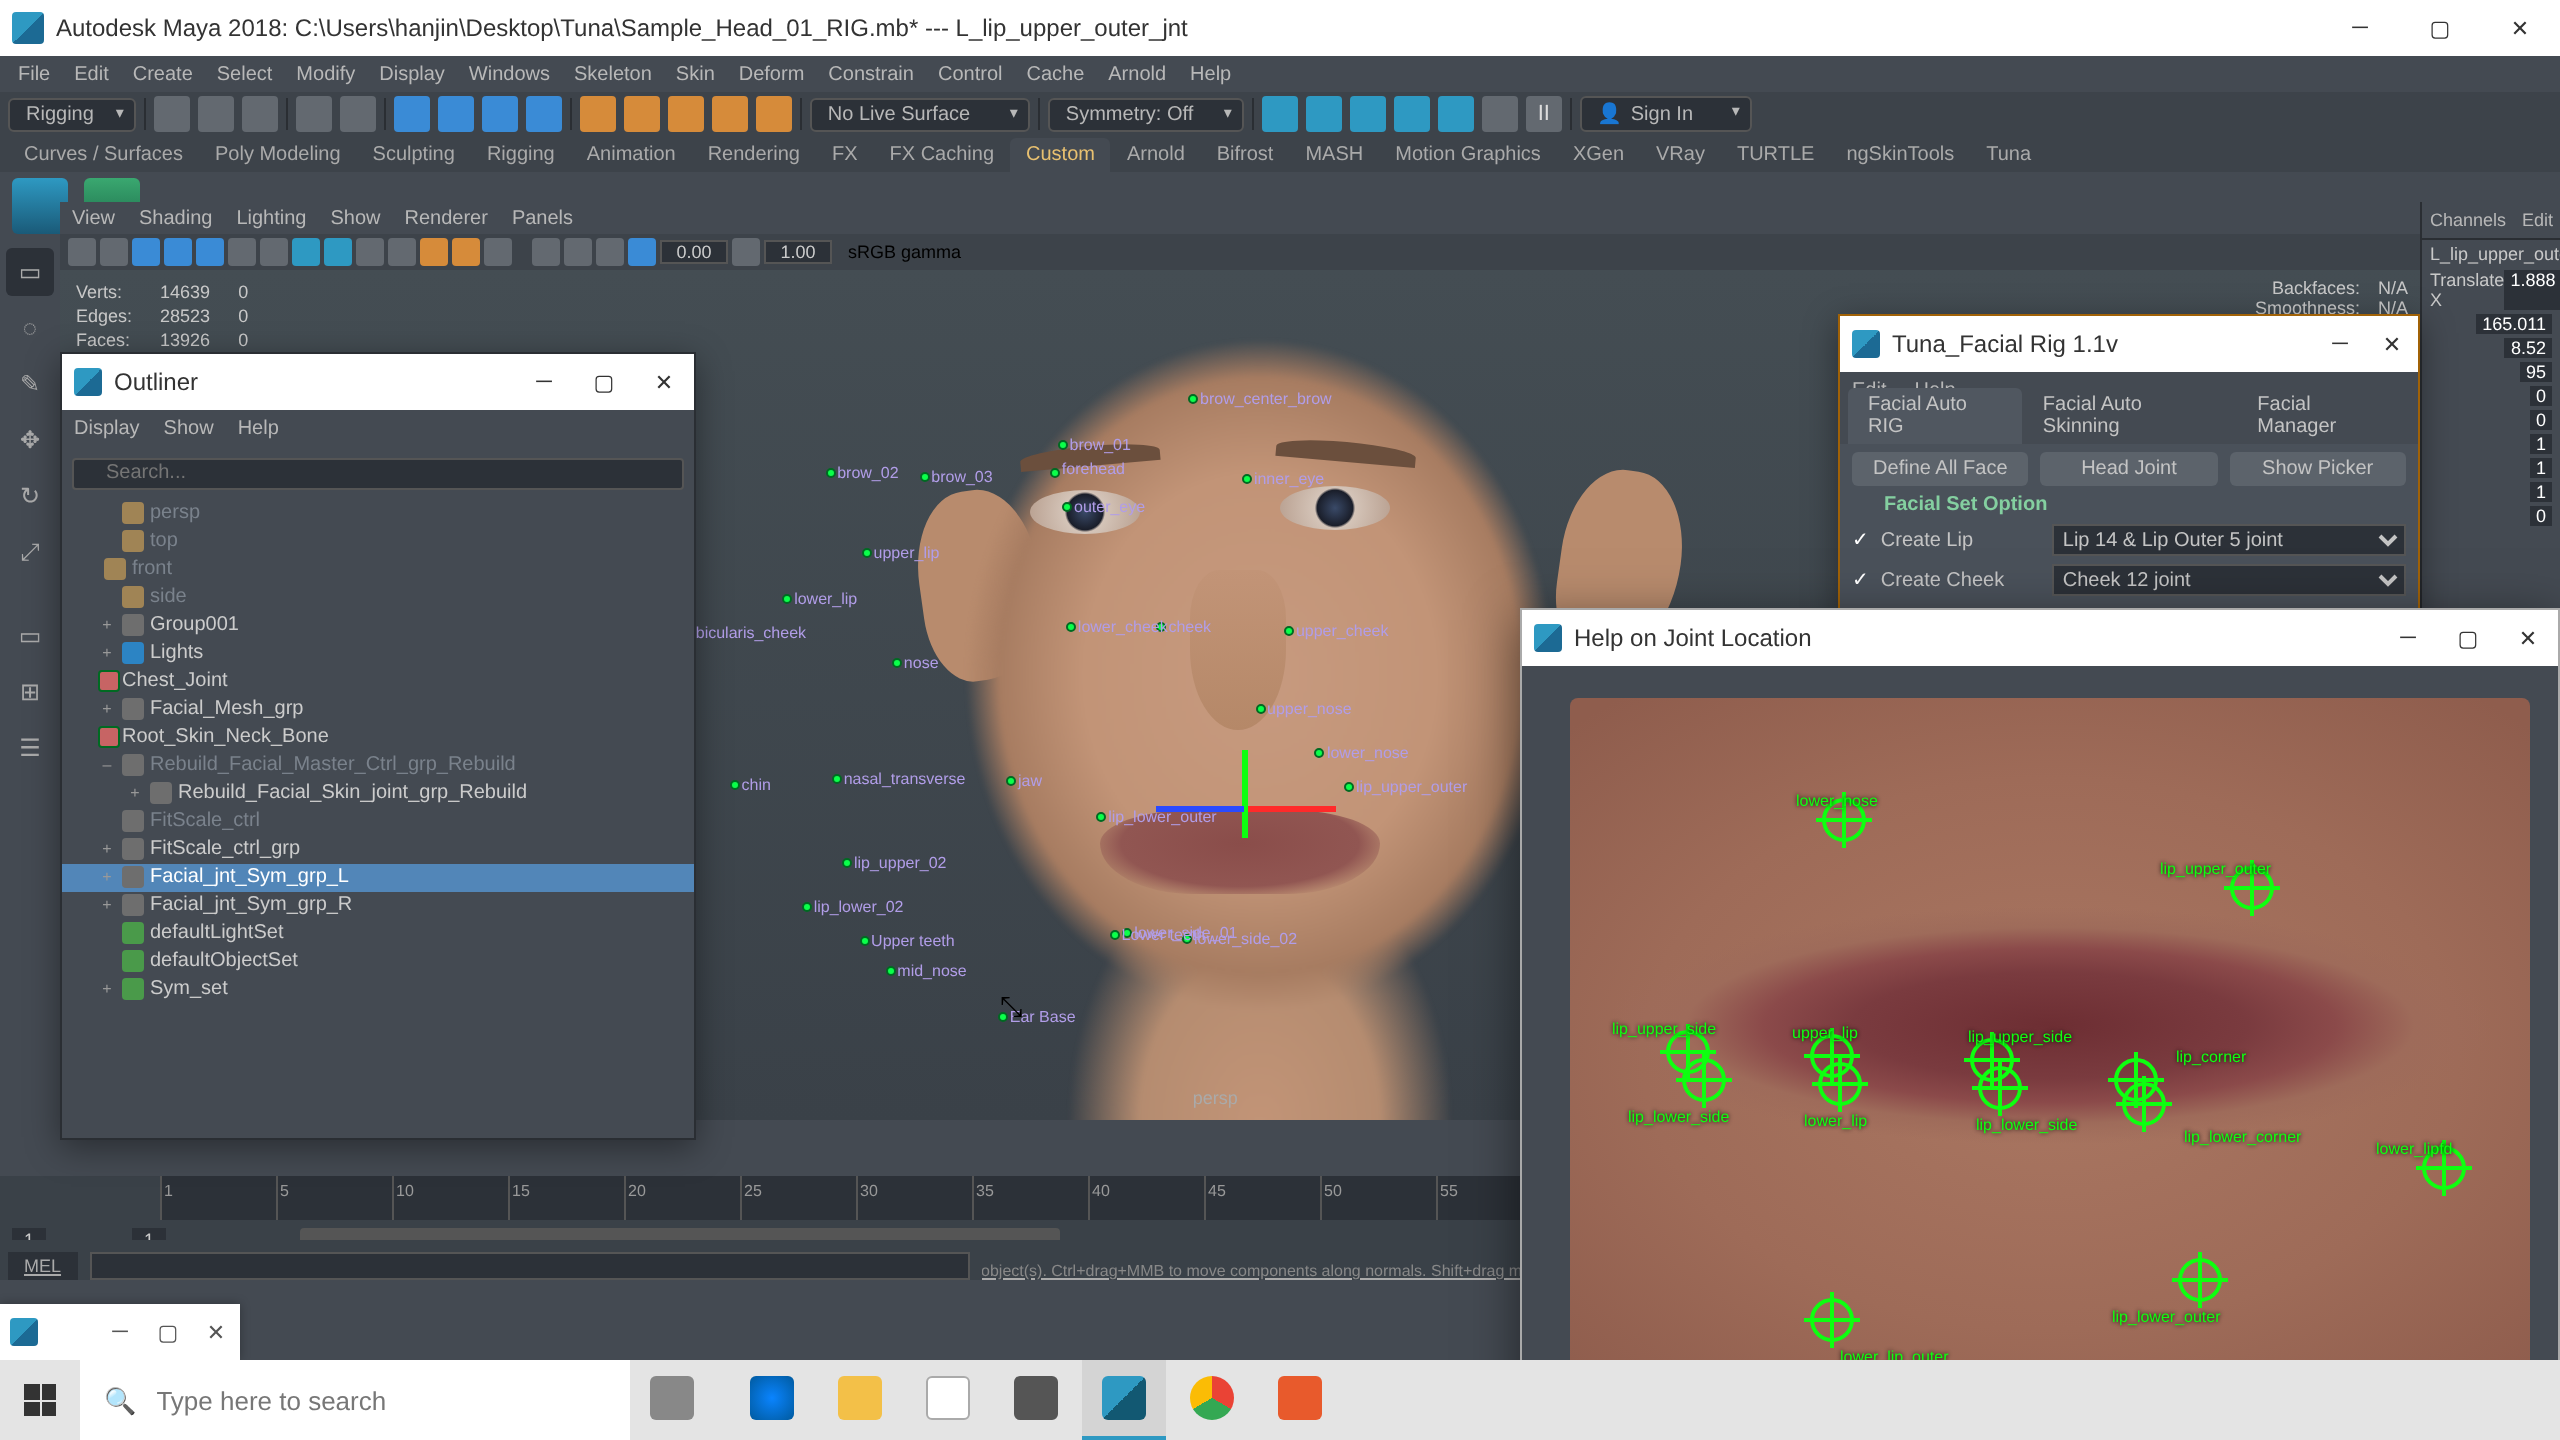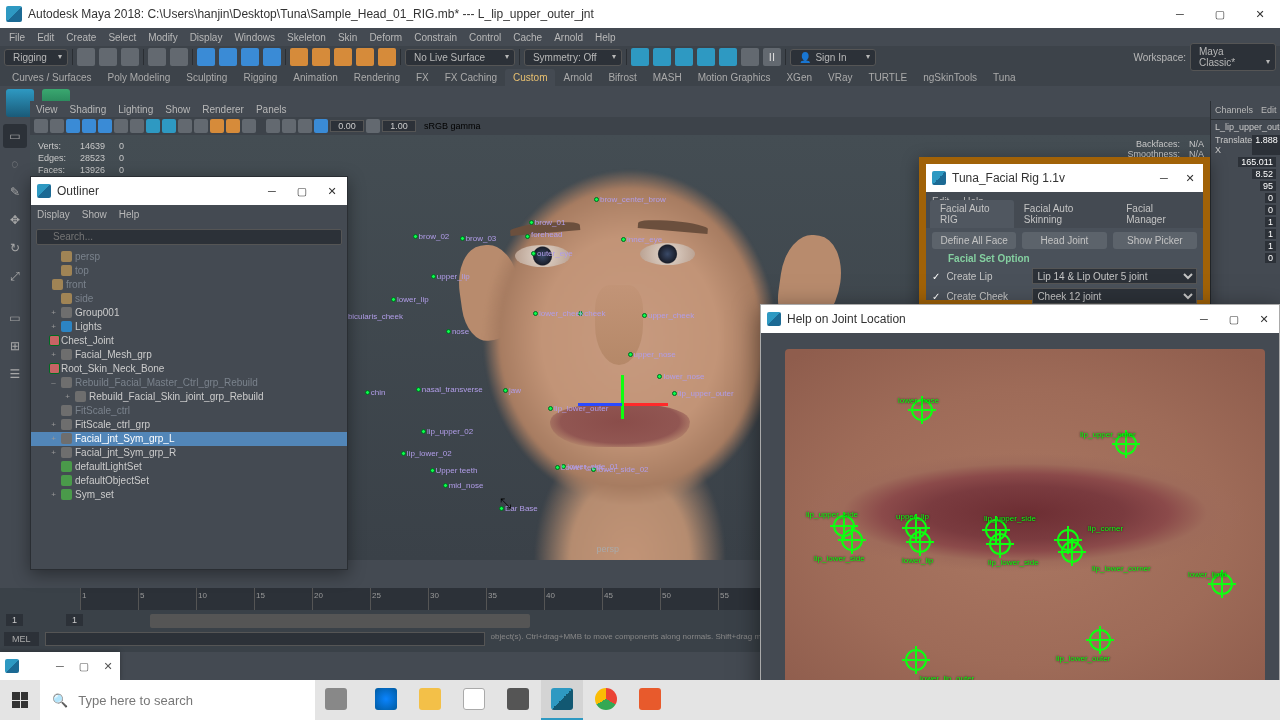--- a/index.html
+++ b/index.html
@@ -72,21 +72,21 @@
 .outliner .item.dim { color:#7a828c; }
 .outliner .exp { width:9px; text-align:center; font-size:8px; color:#999; }
 .outliner .ticn { width:11px; height:11px; border-radius:2px; }
 .outliner .ticn.cam { background:#a08455; }
 .outliner .ticn.grp { background:#6e6e6e; }
 .outliner .ticn.jnt { background:#c76464; }
 .outliner .ticn.lgt { background:#2c84c4; }
 .outliner .ticn.set { background:#4a9a4a; }
 
 
-.tuna { position:absolute; right:70px; top:157px; width:291px; height:150px; background:#444a52; border:7px solid #a16207; box-shadow:0 4px 16px rgba(0,0,0,.4);}
+.tuna { position:absolute; right:70px; top:157px; width:291px; height:150px; background:#444a52; border:1px solid #a16207; box-shadow:0 4px 16px rgba(0,0,0,.4);}
 .tuna .pnl-title { height:28px; background:#fff; display:flex; align-items:center; font-size:12px; padding:0 6px; color:#333; }
 .tuna .pnl-title .m-icon {width:14px;height:14px;margin-right:6px;background:linear-gradient(135deg,#2e99c2 50%,#1c6a94 50%);border-radius:2px;}
 .tuna .tmenu { height:18px; font-size:10px; color:#b8b8b8; display:flex; gap:14px; padding:0 6px; align-items:center; }
 .tuna .ttabs { height:18px; display:flex; font-size:10px; color:#c4c4c4; align-items:flex-end; padding:0 4px; }
 .tuna .ttabs span { padding:3px 10px; cursor:pointer; }
 .tuna .ttabs span.active { background:#505760; border-radius:3px 3px 0 0; }
 .tuna .tbody { padding:4px 6px; font-size:10px; color:#c4c4c4; background:#4a515a; height:calc(100% - 64px); }
 .tuna .brow1 { display:flex; gap:6px; margin-bottom:4px;}
 .tuna .btn { flex:1; text-align:center; background:#5c636b; padding:3px 0; border-radius:3px; font-size:10px; cursor:pointer; }
 .tuna .sect { color:#84cfa0; font-weight:600; font-size:10px; margin:4px 0;padding-left:16px; }
@@ -120,21 +120,21 @@
 .timeline { position:absolute; left:0; right:0; bottom:48px; height:44px; background:#3a4148; }
 .timeline .ruler { height:22px; background:#2c3138; position:relative; margin:0 80px; }
 .timeline .tick { position:absolute; top:0; width:1px; height:22px; background:#555; font-size:8px; color:#999;}
 .timeline .tick span{ position:absolute; top:3px; left:2px;}
 .timeline .slider { height:18px; background:#3a4148; margin:2px 80px; position:relative; }
 .timeline .range { position:absolute; height:14px; top:2px; background:#555; border-radius:2px; }
 .timeline .num { position:absolute; font-size:9px; color:#ccc; background:#2c3138; padding:1px 6px; top:2px;}
 .pbuttons{ position:absolute; right:6px; bottom:50px; display:flex; gap:2px;}
 .pbuttons .pb{ width:16px; height:16px; background:#3a4148; border:1px solid #555; display:flex; align-items:center; justify-content:center; font-size:9px; color:#aaa; cursor:pointer;}
 
-.cmdline { position:absolute; left:0; right:0; bottom:28px; height:20px; background:#3a4148; display:flex; align-items:flex-start; font-size:9px; color:#aaa; padding:0 4px; gap:6px;}
+.cmdline { position:absolute; left:0; right:0; bottom:40px; height:20px; background:#3a4148; display:flex; align-items:flex-end; font-size:9px; color:#aaa; padding:0 4px; gap:6px;text-decoration:underline;}
 .cmdline .tag{ background:#2c3138; padding:2px 8px;}
 .cmdline .ip{ flex:0 0 440px; height:14px; background:#2c3138; border:1px solid #555;}
 
 
 .taskbar { position:absolute; left:0; right:0; bottom:0; height:40px; background:#e4e4e4; display:flex; align-items:center; }
 .taskbar .start { width:40px; height:40px; display:flex; align-items:center; justify-content:center; }
 .taskbar .winlogo { width:16px; height:16px; display:grid; grid-template-columns:1fr 1fr; grid-template-rows:1fr 1fr; gap:1px;}
 .taskbar .winlogo span{ background:#333;}
 .taskbar .srch { flex:0 0 275px; height:40px; background:#fff; display:flex; align-items:center; padding:0 12px; gap:10px; font-size:13px; color:#777;}
 .taskbar .apps { display:flex; gap:2px; margin-left:8px;}
@@ -210,24 +210,20 @@
     <span class="icn teal"></span>
     <span class="icn teal"></span>
     <span class="icn teal"></span>
     <span class="icn teal"></span>
     <span class="icn teal"></span>
     <span class="icn light"></span>
     <span class="icn light" style="color:#ddd;display:flex;align-items:center;justify-content:center;font-size:11px;">II</span>
     <span class="sep"></span>
     <div class="drop" style="width:86px">
       <span style="margin-right:4px">👤</span><span>Sign In</span>
-    </div>
-    <div style="margin-left:auto;font-size:10px;color:#b8b8b8;display:flex;align-items:center;gap:4px;">
-      <span>Workspace:</span>
-      <div class="drop" style="width:86px">Maya Classic*</div>
     </div>
   </div>
 
   <div class="tabstrip" id="shelftabs">
       <span>Curves / Surfaces</span>
       <span>Poly Modeling</span>
       <span>Sculpting</span>
       <span>Rigging</span>
       <span>Animation</span>
       <span>Rendering</span>

